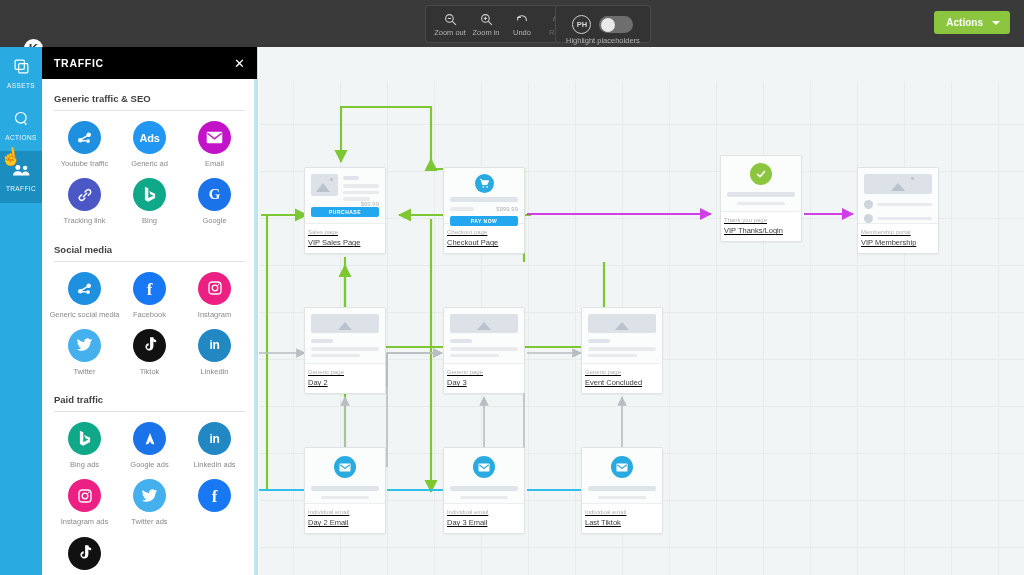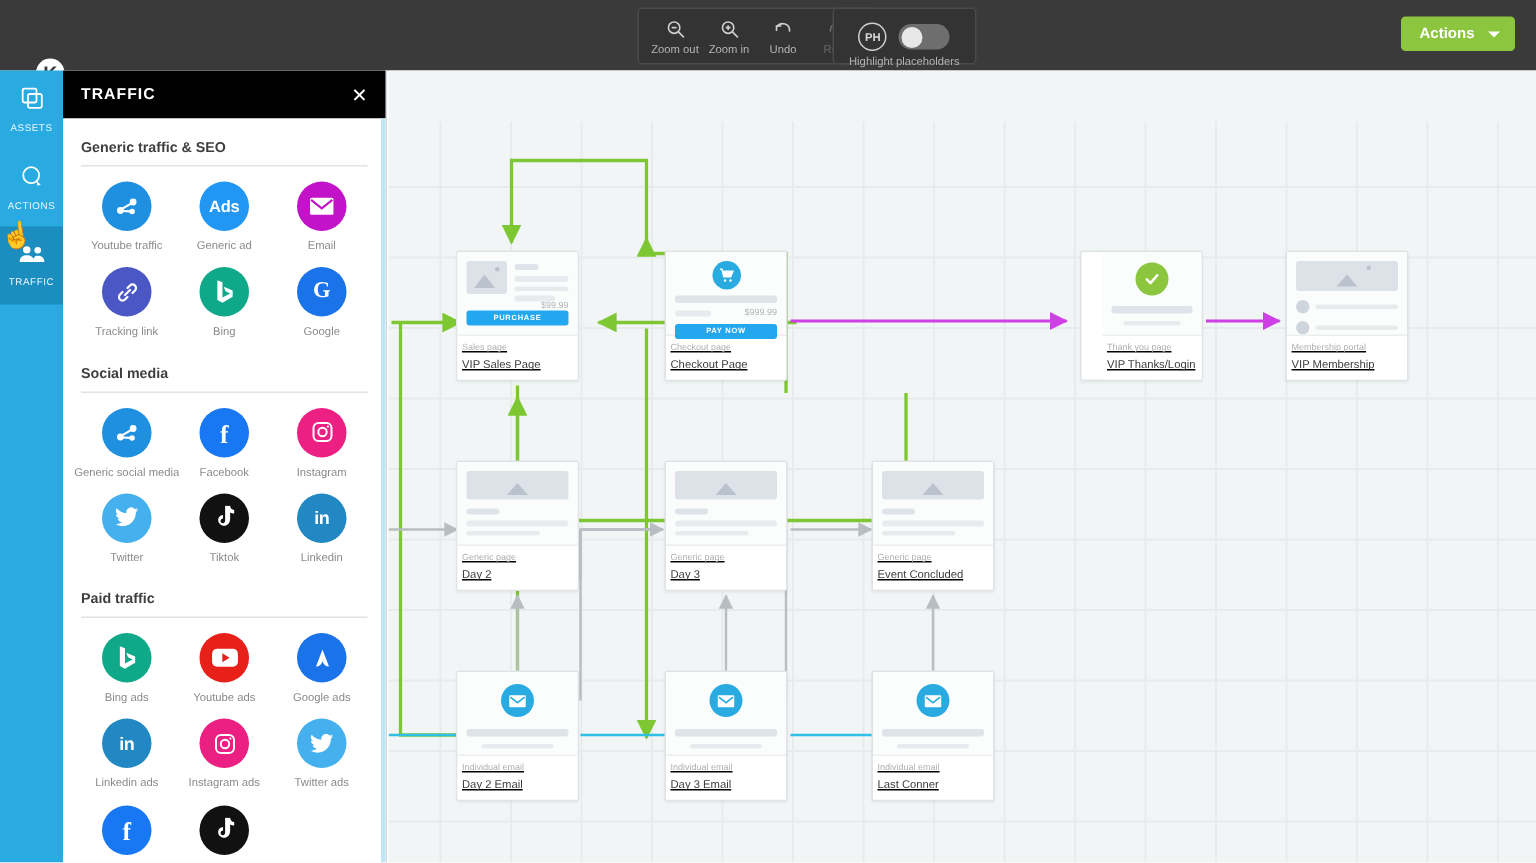--- a/index.html
+++ b/index.html
@@ -438,29 +438,20 @@
         <div class="sec-title">Paid traffic</div>
         <div class="sec-rule"></div>
         <div class="tiles">
           <div class="tile">
             <div class="tile-ic" style="background:#0fa98a">
               <svg width="14" height="17" viewBox="0 0 16 20" fill="#fff">
                 <path d="M2 1 L6 2.6 L6 14.5 L12 11.3 L8.4 9.6 L7 6 L14 9.1 L14 14 L6 18.6 L2 16.4 Z"></path>
               </svg>
             </div>
             <div class="tile-lbl">Bing ads</div>
-          </div>
-          <div class="tile">
-            <div class="tile-ic" style="background:#e8201a">
-              <svg width="18" height="13" viewBox="0 0 24 17">
-                <rect x="0.5" y="0.5" width="23" height="16" rx="4.5" fill="#fff"></rect>
-                <path d="M9.6 4.4 L16 8.5 L9.6 12.6 Z" fill="#e8201a"></path>
-              </svg>
-            </div>
-            <div class="tile-lbl">Youtube ads</div>
           </div>
           <div class="tile">
             <div class="tile-ic" style="background:#1a73e8">
               <svg width="16" height="16" viewBox="0 0 24 24" fill="#fff">
                 <path d="M12 3 L18.5 20 A6.5 6.5 0 0 1 12 14.5 A6.5 6.5 0 0 1 5.5 20 Z"></path>
                 <circle cx="12" cy="8" r="0"></circle>
               </svg>
             </div>
             <div class="tile-lbl">Google ads</div>
           </div>
@@ -596,21 +587,21 @@
         <div class="sk-l" style="width:36%;height:4px"></div>
         <div class="price" style="flex:1">$999.99</div>
       </div>
       <div class="btn-cta">PAY NOW</div>
           </div>
           <div class="node-foot">
             <div class="node-type">Checkout page</div>
             <div class="node-name">Checkout Page</div>
           </div>
         </div>
-        <div class="node" style="left: 461px; top: 120px; padding-left: 14px;">
+        <div class="node" style="left: 461px; top: 108px;">
           <div class="node-thumb">
             <div class="circ-ic circ-green" style="margin-top:1px;margin-bottom:7px">
         <svg width="12" height="12" viewBox="0 0 24 24" fill="none" stroke="#fff" stroke-width="3.2" stroke-linecap="round" stroke-linejoin="round">
                 <path d="M5 12.5 L10 17.5 L19 7"></path>
               </svg>
       </div>
       <div class="sk" style="width:100%;height:4.5px;margin-bottom:5px"></div>
       <div class="sk-l" style="width:72%;height:3.5px;margin:0 auto"></div>
           </div>
           <div class="node-foot">
@@ -718,19 +709,19 @@
       <svg width="12" height="9" viewBox="0 0 24 18">
                 <rect x="1" y="1" width="22" height="16" rx="1.5" fill="#fff"></rect>
                 <path d="M2.5 3.5 L12 11 L21.5 3.5" fill="none" stroke="#29abe2" stroke-width="2.2"></path>
               </svg>
     </div>
     <div class="sk" style="width:100%;height:4.5px;margin-bottom:5px"></div>
     <div class="sk-l" style="width:72%;height:3.5px;margin:0 auto"></div>
           </div>
           <div class="node-foot">
             <div class="node-type">Individual email</div>
-            <div class="node-name">Last Conner</div>
+            <div class="node-name">Last Tiktok</div>
           </div>
         </div>
       </div>
   </div>
 
 </div>
 
 </body></html>

